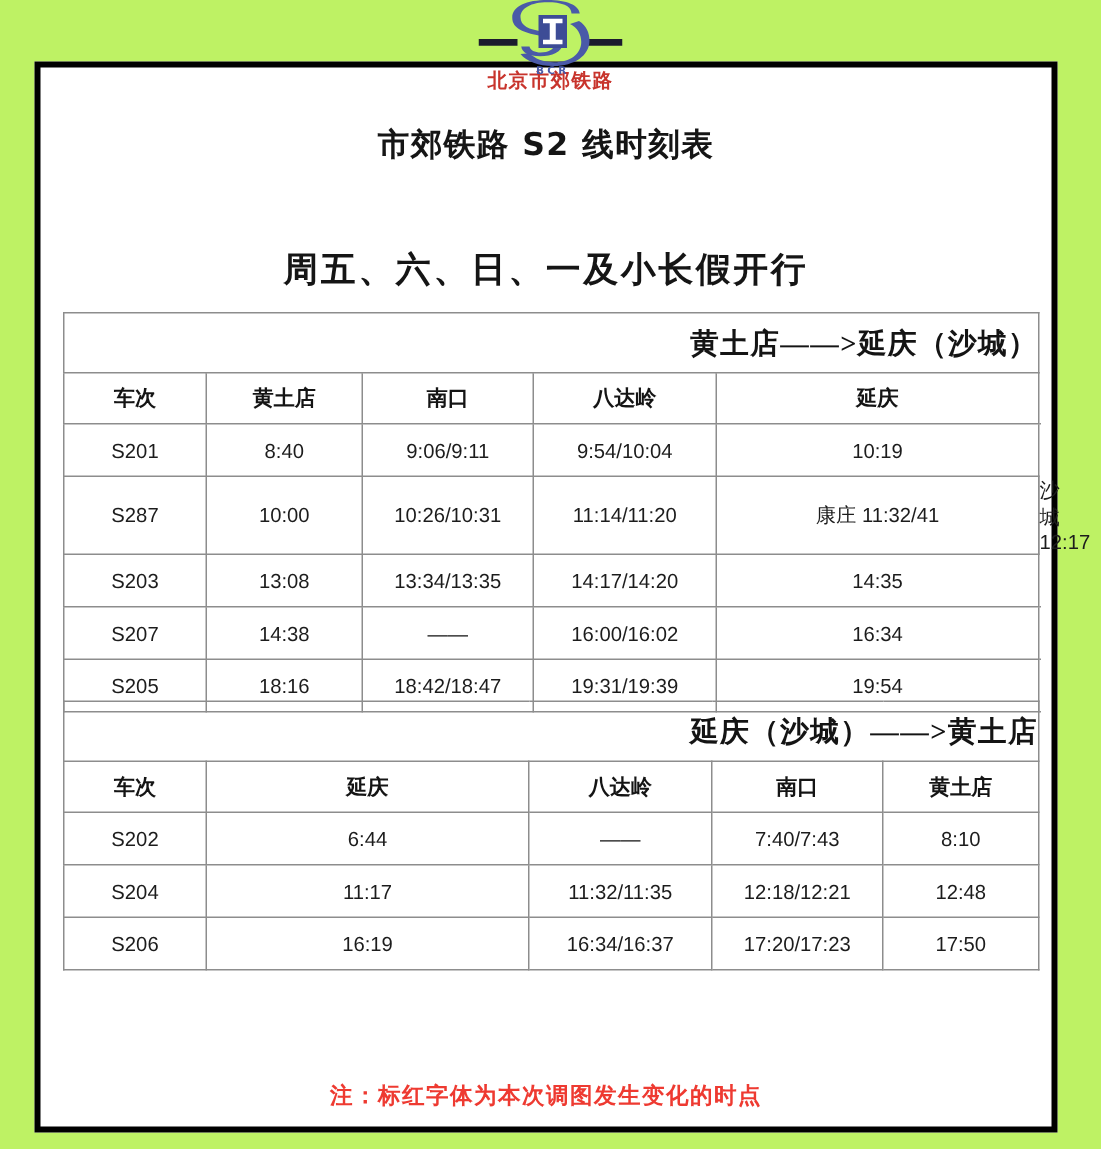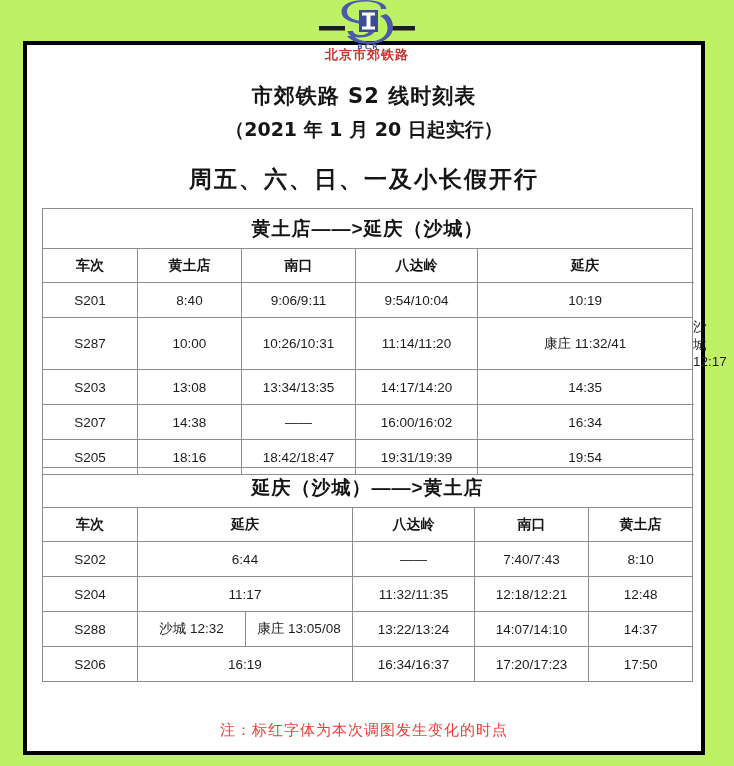--- a/index.html
+++ b/index.html
@@ -111,22 +111,23 @@
     color: #1c1c1c;
     padding: 0;
     height: 34px;
     font-family: "Liberation Sans", sans-serif;
   }
   .tt .dir-head {
     height: 39px;
     font-size: 19px;
     font-weight: bold;
     letter-spacing: 1px;
-    font-family: Liberation Sans, sans-serif;
+    font-family: Liberation Serif, serif;
     color: #141414;
+    text-align: right;
   }
   .tt .col-head {
     height: 33px;
     font-size: 14px;
     font-weight: bold;
     font-family: Liberation Sans, sans-serif;
     color: #141414;
     margin-left: 23px;
   }
   .cn-cell {
@@ -140,21 +141,21 @@
   #table-up   { top: 467px; padding-left: 44px; }
 
   
   #footer-note {
     position: absolute;
     left: 27px;
     top: 721px;
     width: 674px;
     text-align: center;
     font-size: 15px;
-    font-weight: normal;
+    font-weight: bold;
     color: #ee3a31;
     letter-spacing: 1px;
     font-family: "DejaVu Sans", sans-serif;
   }
 </style>
 </head>
 <body>
 
 <div id="page">
 
@@ -178,21 +179,20 @@
       <rect x="40" y="10" width="19" height="22" fill="#3d4c96"></rect>
       <rect x="43" y="12.5" width="13" height="3" fill="#ffffff"></rect>
       <rect x="47.5" y="15" width="4" height="12" fill="#ffffff"></rect>
       <rect x="43" y="26.5" width="13" height="3" fill="#ffffff"></rect>
       <text x="49.5" y="49" text-anchor="middle" font-family="DejaVu Sans, sans-serif" font-size="7" font-weight="bold" letter-spacing="2.2" fill="#4a5aa8">BCR</text>
     </svg>
     <div id="logo-cn">北京市郊铁路</div>
   </div>
 
   <div class="heading-wrap" id="title">市郊铁路 S2 线时刻表</div>
-  <div class="heading-wrap" id="subtitle">（2021 年 1 月 20 日起实行）</div>
   <div class="heading-wrap" id="weekday-note">周五、六、日、一及小长假开行</div>
 
   <table class="tt" id="table-down">
     <colgroup>
       <col style="width:95px">
         <col style="width:104px">
         <col style="width:114px">
         <col style="width:122px">
         <col style="width:215px">
     </colgroup>
@@ -281,28 +281,20 @@
       </tr>
 
       <tr>
         <td>S204</td>
         <td colspan="2">11:17</td>
         <td>11:32/11:35</td>
         <td>12:18/12:21</td>
         <td>12:48</td>
       </tr>
 
-      <tr>
-        <td>S288</td>
-        <td class="cn-cell">沙城 12:32</td>
-        <td class="cn-cell">康庄 13:05/08</td>
-        <td>13:22/13:24</td>
-        <td>14:07/14:10</td>
-        <td>14:37</td>
-      </tr>
 
       <tr>
         <td>S206</td>
         <td colspan="2">16:19</td>
         <td>16:34/16:37</td>
         <td>17:20/17:23</td>
         <td>17:50</td>
       </tr>
 
     </tbody>

